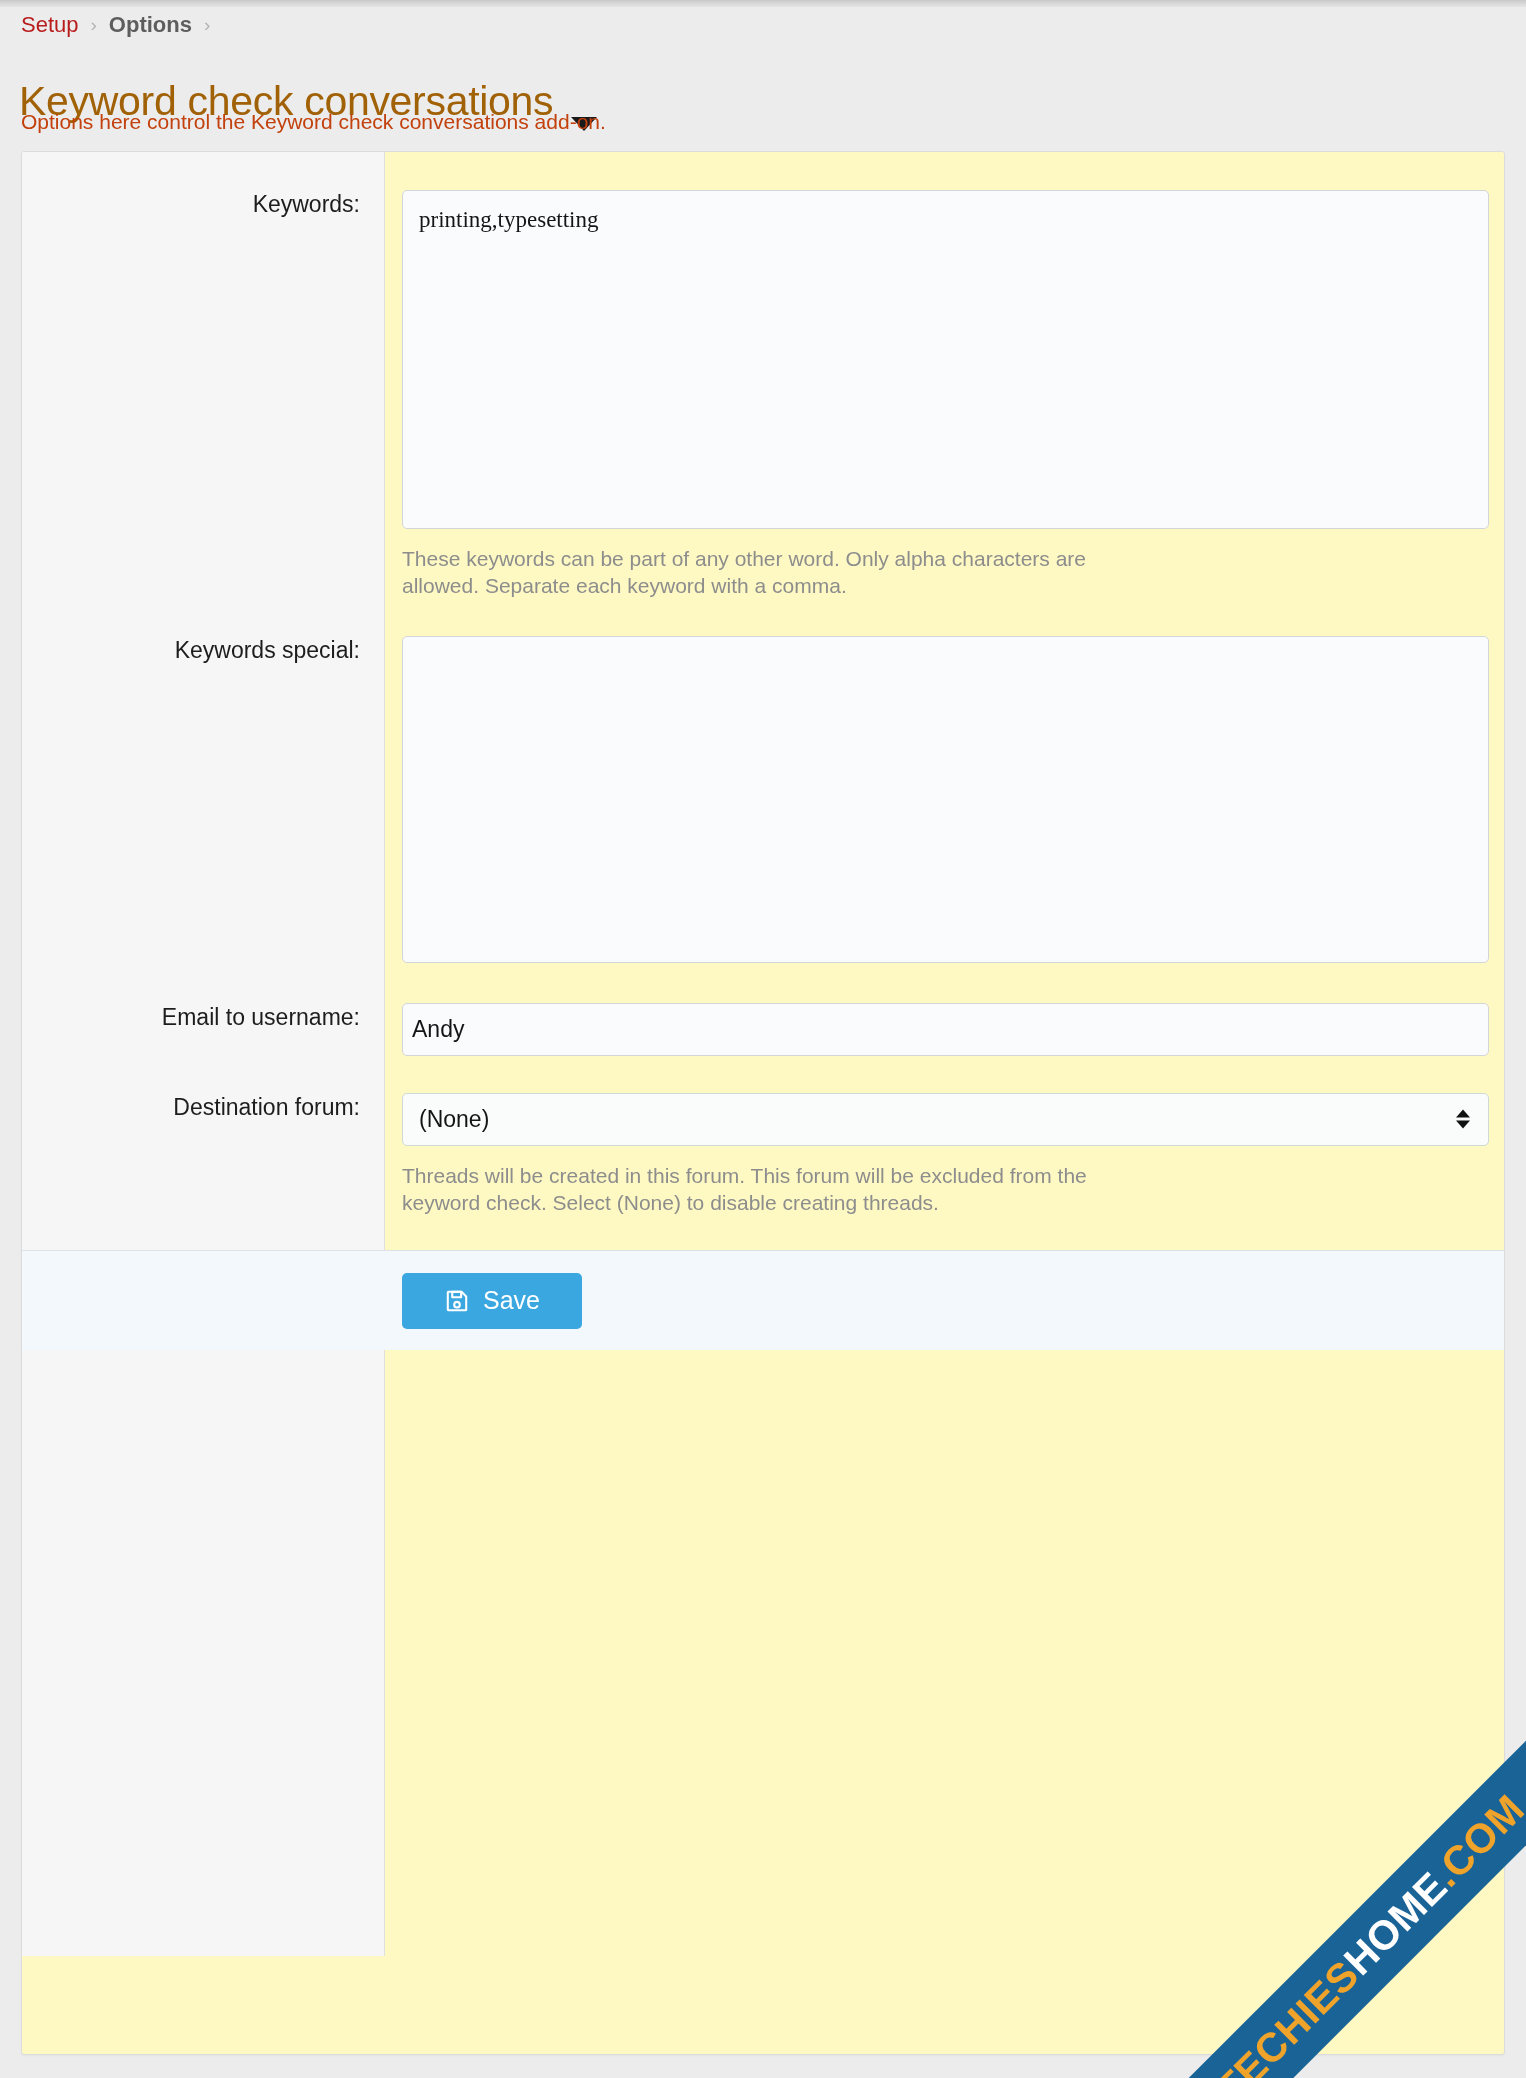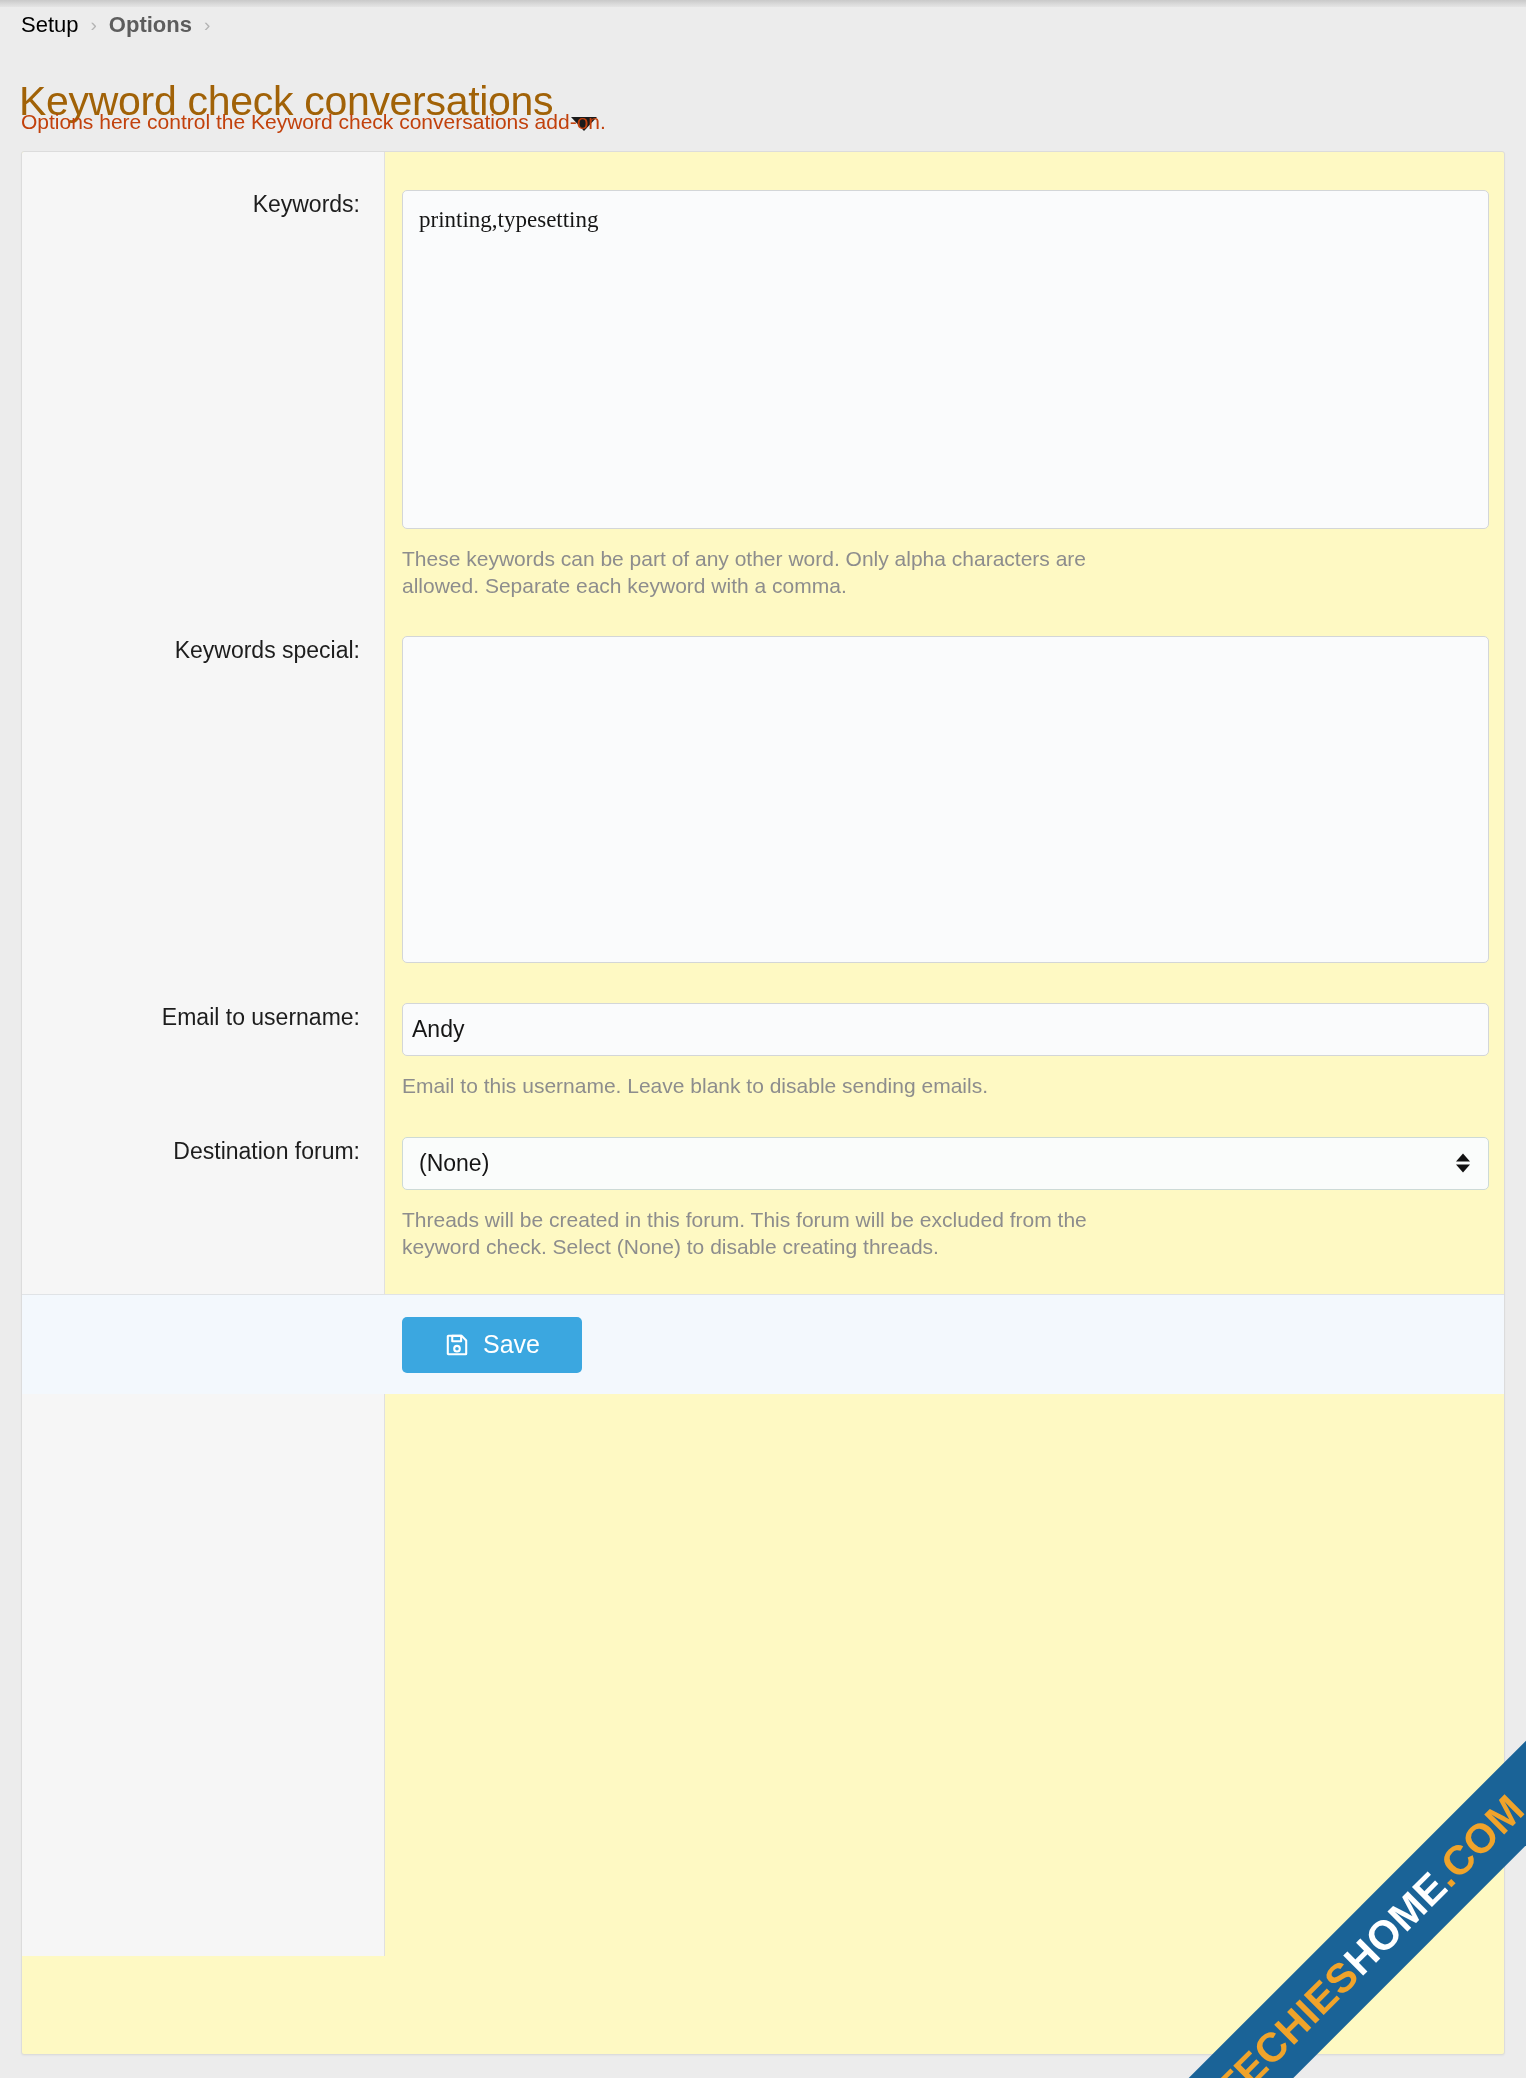--- a/index.html
+++ b/index.html
@@ -26,21 +26,21 @@
   }
 
   
   .breadcrumb {
     position: absolute; top: 14px; left: 21px;
     display: flex; align-items: center;
     font-size: 22px; line-height: 1;
     color: #8b8b8b;
     white-space: nowrap;
   }
-  .breadcrumb .crumb { color: #000000; }
+  .breadcrumb .crumb { color: #b91c1c; }
   .breadcrumb .crumb.strong { color: #5d5d5d; font-weight: bold; }
   .breadcrumb .sep {
     color: #b4b4b4; font-size: 19px;
     margin: 0 12px; position: relative; top: -1px;
   }
 
   
   .page-title {
     position: absolute; top: 50px; left: 19px;
     display: flex; align-items: flex-end;
@@ -270,21 +270,20 @@
           <div class="row-label">Keywords special:</div>
           <div class="row-field">
             <textarea class="ta ta2" placeholder="" style=""></textarea>
           </div>
         </div>
 
         <div class="row" style="padding-top:40px;">
           <div class="row-label">Email to username:</div>
           <div class="row-field">
             <input class="tf" type="text" value="Andy" style="">
-            <div class="hint">Email to this username. Leave blank to disable sending emails.</div>
           </div>
         </div>
 
         <div class="row" style="padding-top:37px;">
           <div class="row-label">Destination forum:</div>
           <div class="row-field">
             <div class="sel">
               <span class="sel-value">(None)</span>
               <span class="sel-arrows">
                 <i class="up"></i>

